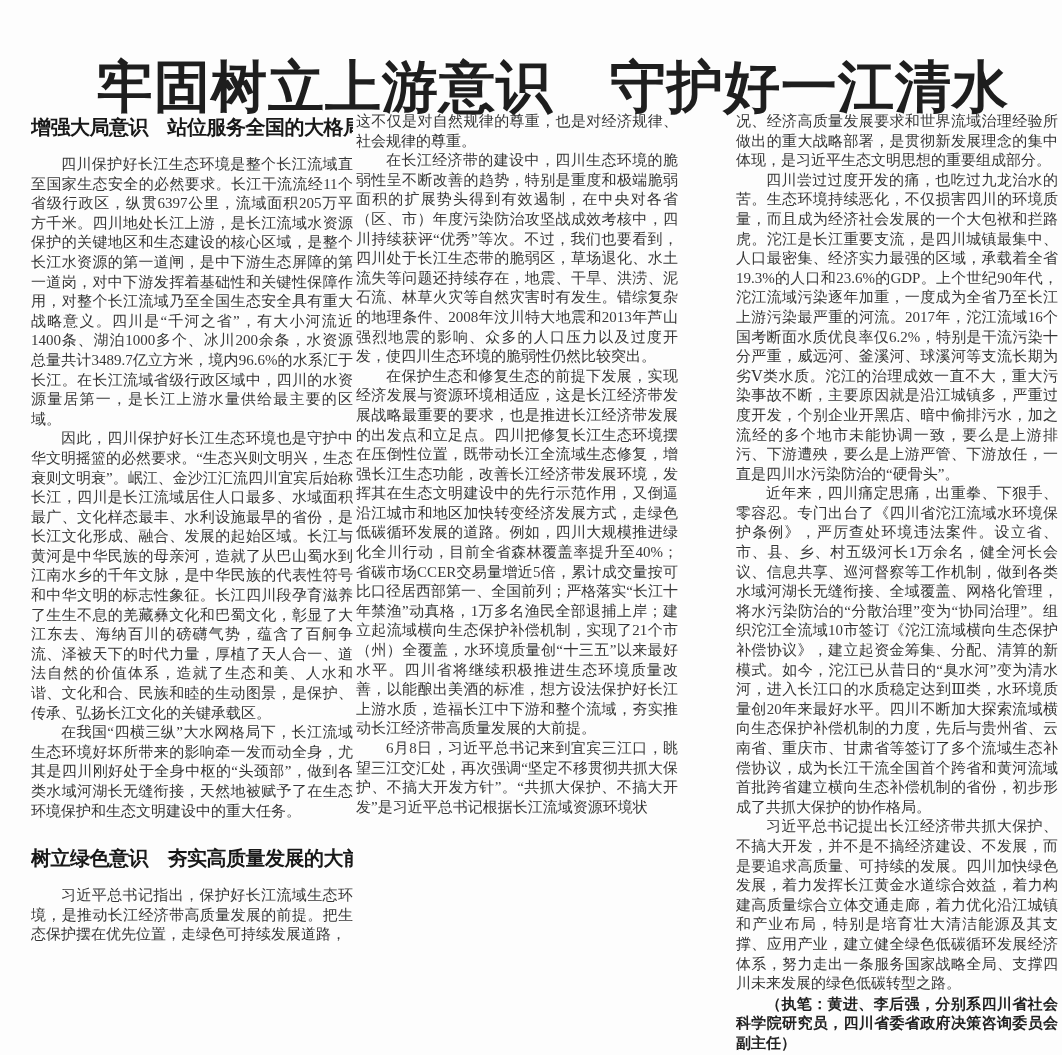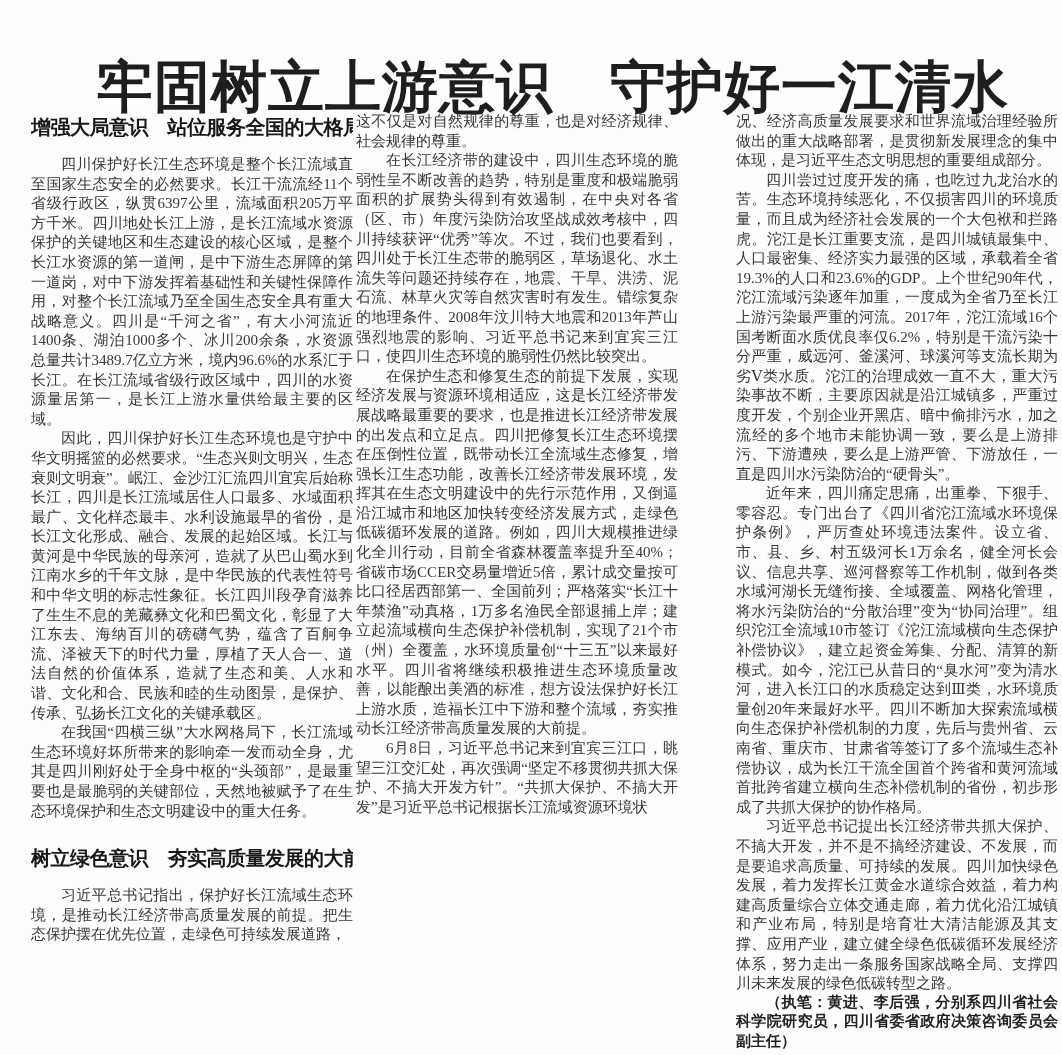--- a/index.html
+++ b/index.html
@@ -33,40 +33,40 @@
     margin: 24px 0 14px 0;
   }
   .col h2.heading:first-child { margin-top: 2px; }
   .col p {
     margin: 0; font-size: 15px; line-height: 19.6px;
     color: #373737; text-indent: 2em;
     letter-spacing: 0;
   }
   .col p.para-cont { text-indent: 0; }
   .col p.signature {
-    font-family: Liberation Mono, monospace;
+    font-family: Liberation Sans, sans-serif;
     font-weight: bold; color: #222;
   }
 </style>
 </head>
 <body>
 
 <div class="page">
   <h1 class="headline">牢固树立上游意识　守护好一江清水</h1>
   <div class="col col-1">
       <h2 class="heading">增强大局意识　站位服务全国的大格局</h2>
       <p class="para">四川保护好长江生态环境是整个长江流域直至国家生态安全的必然要求。长江干流流经11个省级行政区，纵贯6397公里，流域面积205万平方千米。四川地处长江上游，是长江流域水资源保护的关键地区和生态建设的核心区域，是整个长江水资源的第一道闸，是中下游生态屏障的第一道岗，对中下游发挥着基础性和关键性保障作用，对整个长江流域乃至全国生态安全具有重大战略意义。四川是“千河之省”，有大小河流近1400条、湖泊1000多个、冰川200余条，水资源总量共计3489.7亿立方米，境内96.6%的水系汇于长江。在长江流域省级行政区域中，四川的水资源量居第一，是长江上游水量供给最主要的区域。</p>
       <p class="para">因此，四川保护好长江生态环境也是守护中华文明摇篮的必然要求。“生态兴则文明兴，生态衰则文明衰”。岷江、金沙江汇流四川宜宾后始称长江，四川是长江流域居住人口最多、水域面积最广、文化样态最丰、水利设施最早的省份，是长江文化形成、融合、发展的起始区域。长江与黄河是中华民族的母亲河，造就了从巴山蜀水到江南水乡的千年文脉，是中华民族的代表性符号和中华文明的标志性象征。长江四川段孕育滋养了生生不息的羌藏彝文化和巴蜀文化，彰显了大江东去、海纳百川的磅礴气势，蕴含了百舸争流、泽被天下的时代力量，厚植了天人合一、道法自然的价值体系，造就了生态和美、人水和谐、文化和合、民族和睦的生动图景，是保护、传承、弘扬长江文化的关键承载区。</p>
-      <p class="para">在我国“四横三纵”大水网格局下，长江流域生态环境好坏所带来的影响牵一发而动全身，尤其是四川刚好处于全身中枢的“头颈部”，是最重要也是最脆弱的关键部位，天然地被赋予了在生态环境保护和生态文明建设中的重大任务。</p>
+      <p class="para">在我国“四横三纵”大水网格局下，长江流域生态环境好坏所带来的影响牵一发而动全身，尤其是四川刚好处于全身中枢的“头颈部”，做到各类水域河湖长无缝衔接，天然地被赋予了在生态环境保护和生态文明建设中的重大任务。</p>
       <h2 class="heading">树立绿色意识　夯实高质量发展的大前提</h2>
       <p class="para">习近平总书记指出，保护好长江流域生态环境，是推动长江经济带高质量发展的前提。把生态保护摆在优先位置，走绿色可持续发展道路，</p>
     </div>
   <div class="col col-2">
       <p class="para-cont">这不仅是对自然规律的尊重，也是对经济规律、社会规律的尊重。</p>
-      <p class="para">在长江经济带的建设中，四川生态环境的脆弱性呈不断改善的趋势，特别是重度和极端脆弱面积的扩展势头得到有效遏制，在中央对各省（区、市）年度污染防治攻坚战成效考核中，四川持续获评“优秀”等次。不过，我们也要看到，四川处于长江生态带的脆弱区，草场退化、水土流失等问题还持续存在，地震、干旱、洪涝、泥石流、林草火灾等自然灾害时有发生。错综复杂的地理条件、2008年汶川特大地震和2013年芦山强烈地震的影响、习近平总书记来到宜宾三江口，使四川生态环境的脆弱性仍然比较突出。</p>
+      <p class="para">在长江经济带的建设中，四川生态环境的脆弱性呈不断改善的趋势，特别是重度和极端脆弱面积的扩展势头得到有效遏制，在中央对各省（区、市）年度污染防治攻坚战成效考核中，四川持续获评“优秀”等次。不过，我们也要看到，四川处于长江生态带的脆弱区，草场退化、水土流失等问题还持续存在，地震、干旱、洪涝、泥石流、林草火灾等自然灾害时有发生。错综复杂的地理条件、2008年汶川特大地震和2013年芦山强烈地震的影响、众多的人口压力以及过度开发，使四川生态环境的脆弱性仍然比较突出。</p>
       <p class="para">在保护生态和修复生态的前提下发展，实现经济发展与资源环境相适应，这是长江经济带发展战略最重要的要求，也是推进长江经济带发展的出发点和立足点。四川把修复长江生态环境摆在压倒性位置，既带动长江全流域生态修复，增强长江生态功能，改善长江经济带发展环境，发挥其在生态文明建设中的先行示范作用，又倒逼沿江城市和地区加快转变经济发展方式，走绿色低碳循环发展的道路。例如，四川大规模推进绿化全川行动，目前全省森林覆盖率提升至40%；省碳市场CCER交易量增近5倍，累计成交量按可比口径居西部第一、全国前列；严格落实“长江十年禁渔”动真格，1万多名渔民全部退捕上岸；建立起流域横向生态保护补偿机制，实现了21个市（州）全覆盖，水环境质量创“十三五”以来最好水平。四川省将继续积极推进生态环境质量改善，以能酿出美酒的标准，想方设法保护好长江上游水质，造福长江中下游和整个流域，夯实推动长江经济带高质量发展的大前提。</p>
       <p class="para">6月8日，习近平总书记来到宜宾三江口，眺望三江交汇处，再次强调“坚定不移贯彻共抓大保护、不搞大开发方针”。“共抓大保护、不搞大开发”是习近平总书记根据长江流域资源环境状</p>
     </div>
   <div class="col col-3">
       <p class="para-cont">况、经济高质量发展要求和世界流域治理经验所做出的重大战略部署，是贯彻新发展理念的集中体现，是习近平生态文明思想的重要组成部分。</p>
       <p class="para">四川尝过过度开发的痛，也吃过九龙治水的苦。生态环境持续恶化，不仅损害四川的环境质量，而且成为经济社会发展的一个大包袱和拦路虎。沱江是长江重要支流，是四川城镇最集中、人口最密集、经济实力最强的区域，承载着全省19.3%的人口和23.6%的GDP。上个世纪90年代，沱江流域污染逐年加重，一度成为全省乃至长江上游污染最严重的河流。2017年，沱江流域16个国考断面水质优良率仅6.2%，特别是干流污染十分严重，威远河、釜溪河、球溪河等支流长期为劣Ⅴ类水质。沱江的治理成效一直不大，重大污染事故不断，主要原因就是沿江城镇多，严重过度开发，个别企业开黑店、暗中偷排污水，加之流经的多个地市未能协调一致，要么是上游排污、下游遭殃，要么是上游严管、下游放任，一直是四川水污染防治的“硬骨头”。</p>
       <p class="para">近年来，四川痛定思痛，出重拳、下狠手、零容忍。专门出台了《四川省沱江流域水环境保护条例》，严厉查处环境违法案件。设立省、市、县、乡、村五级河长1万余名，健全河长会议、信息共享、巡河督察等工作机制，做到各类水域河湖长无缝衔接、全域覆盖、网格化管理，将水污染防治的“分散治理”变为“协同治理”。组织沱江全流域10市签订《沱江流域横向生态保护补偿协议》，建立起资金筹集、分配、清算的新模式。如今，沱江已从昔日的“臭水河”变为清水河，进入长江口的水质稳定达到Ⅲ类，水环境质量创20年来最好水平。四川不断加大探索流域横向生态保护补偿机制的力度，先后与贵州省、云南省、重庆市、甘肃省等签订了多个流域生态补偿协议，成为长江干流全国首个跨省和黄河流域首批跨省建立横向生态补偿机制的省份，初步形成了共抓大保护的协作格局。</p>
       <p class="para">习近平总书记提出长江经济带共抓大保护、不搞大开发，并不是不搞经济建设、不发展，而是要追求高质量、可持续的发展。四川加快绿色发展，着力发挥长江黄金水道综合效益，着力构建高质量综合立体交通走廊，着力优化沿江城镇和产业布局，特别是培育壮大清洁能源及其支撑、应用产业，建立健全绿色低碳循环发展经济体系，努力走出一条服务国家战略全局、支撑四川未来发展的绿色低碳转型之路。</p>
       <p class="signature">（执笔：黄进、李后强，分别系四川省社会科学院研究员，四川省委省政府决策咨询委员会副主任）</p>
     </div>

